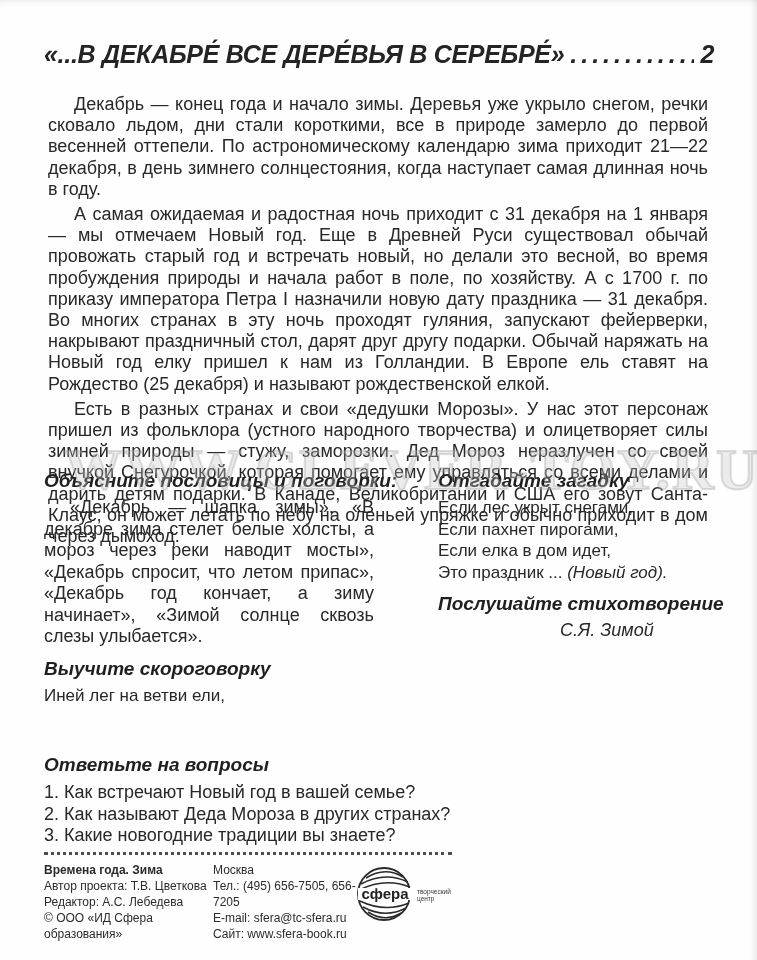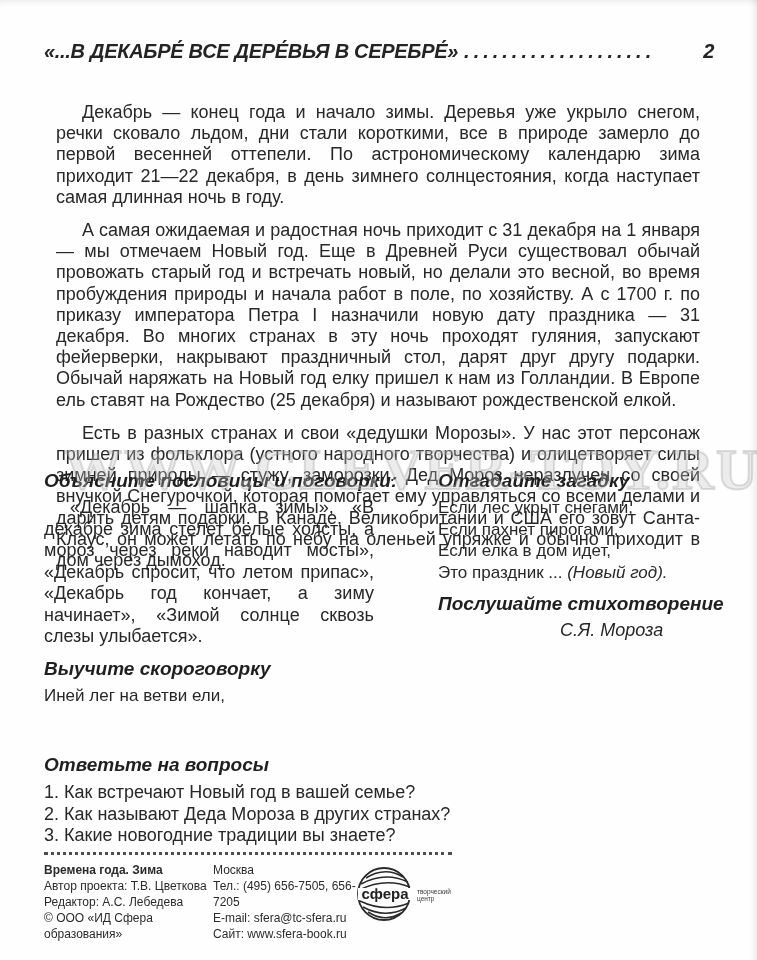--- a/index.html
+++ b/index.html
@@ -7,30 +7,30 @@
     position:relative; width:757px; height:960px; overflow:hidden;
     background:#fefefe; color:#282828;
     font-family:"Liberation Sans", sans-serif;
     box-shadow: inset 0 6px 8px -7px rgba(0,0,0,0.15), inset -8px 0 10px -8px rgba(0,0,0,0.15);
   }
 
   
   .title-row {
     position:absolute; left:44px; top:40px; width:670px;
     display:flex; align-items:baseline;
-    font-weight:bold; font-style:italic; font-size:20px; letter-spacing:-0.3px;
+    font-weight:bold; font-style:italic; font-size:25px; letter-spacing:-0.3px;
     color:#242424; white-space:nowrap;
   }
   .title-dots { flex:1 1 auto; overflow:hidden; margin:0 6px; letter-spacing:4px; }
   .page-num { flex:0 0 auto; }
 
   
   .intro { position:absolute; left:44px; top:90px; width:668px;
            font-size:18px; line-height:21.2px; text-align:justify; }
-  .intro p { margin:12px; text-indent:26px; }
+  .intro p { margin:4px; text-indent:26px; }
 
   
   .col-left  { position:absolute; left:44px;  top:470px; width:330px; }
   .col-right { position:absolute; left:438px; top:470px; width:282px; }
   .sec-head {
     font-weight:bold; font-style:italic; font-size:19px; color:#1f1f1f;
     margin:0 0 5px 0; white-space:nowrap;
   }
   .sec-head.mt { margin-top:10px; }
   .justified { font-size:18px; line-height:21.5px; text-align:justify; text-indent:26px; margin:0; }
@@ -95,21 +95,21 @@
 
   <div class="col-right">
     <div class="sec-head">Отгадайте загадку</div>
     <div class="verse">
       <div class="verse-line">Если лес укрыт снегами,</div>
       <div class="verse-line">Если пахнет пирогами,</div>
       <div class="verse-line">Если елка в дом идет,</div>
       <div class="verse-line"><span>Это праздник ... </span><span class="answer">(Новый год).</span></div>
     </div>
     <div class="sec-head mt">Послушайте стихотворение</div>
-    <div class="poem-author">С.Я. Мороза</div>
+    <div class="poem-author">С.Я. Зимой</div>
   </div>
 
   <div class="questions">
     <div class="sec-head">Ответьте на вопросы</div>
     <div class="q-line">1. Как встречают Новый год в вашей семье?</div>
     <div class="q-line">2. Как называют Деда Мороза в других странах?</div>
     <div class="q-line">3. Какие новогодние традиции вы знаете?</div>
   </div>
 
   <div class="footer">

